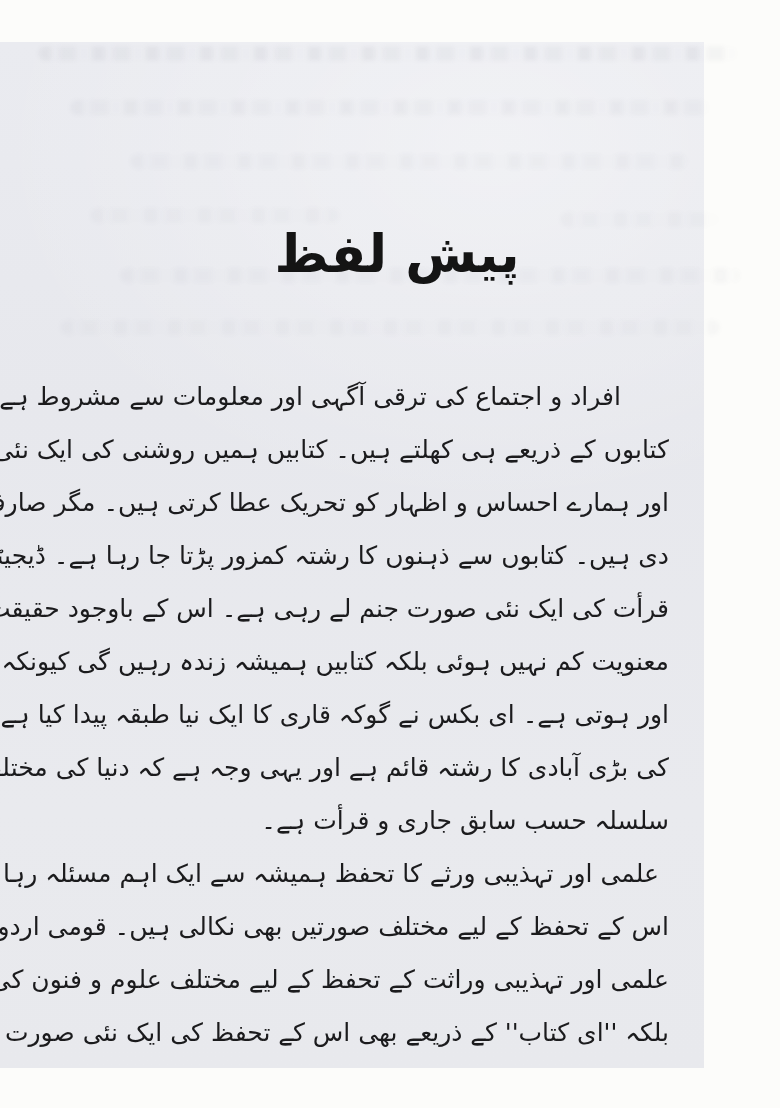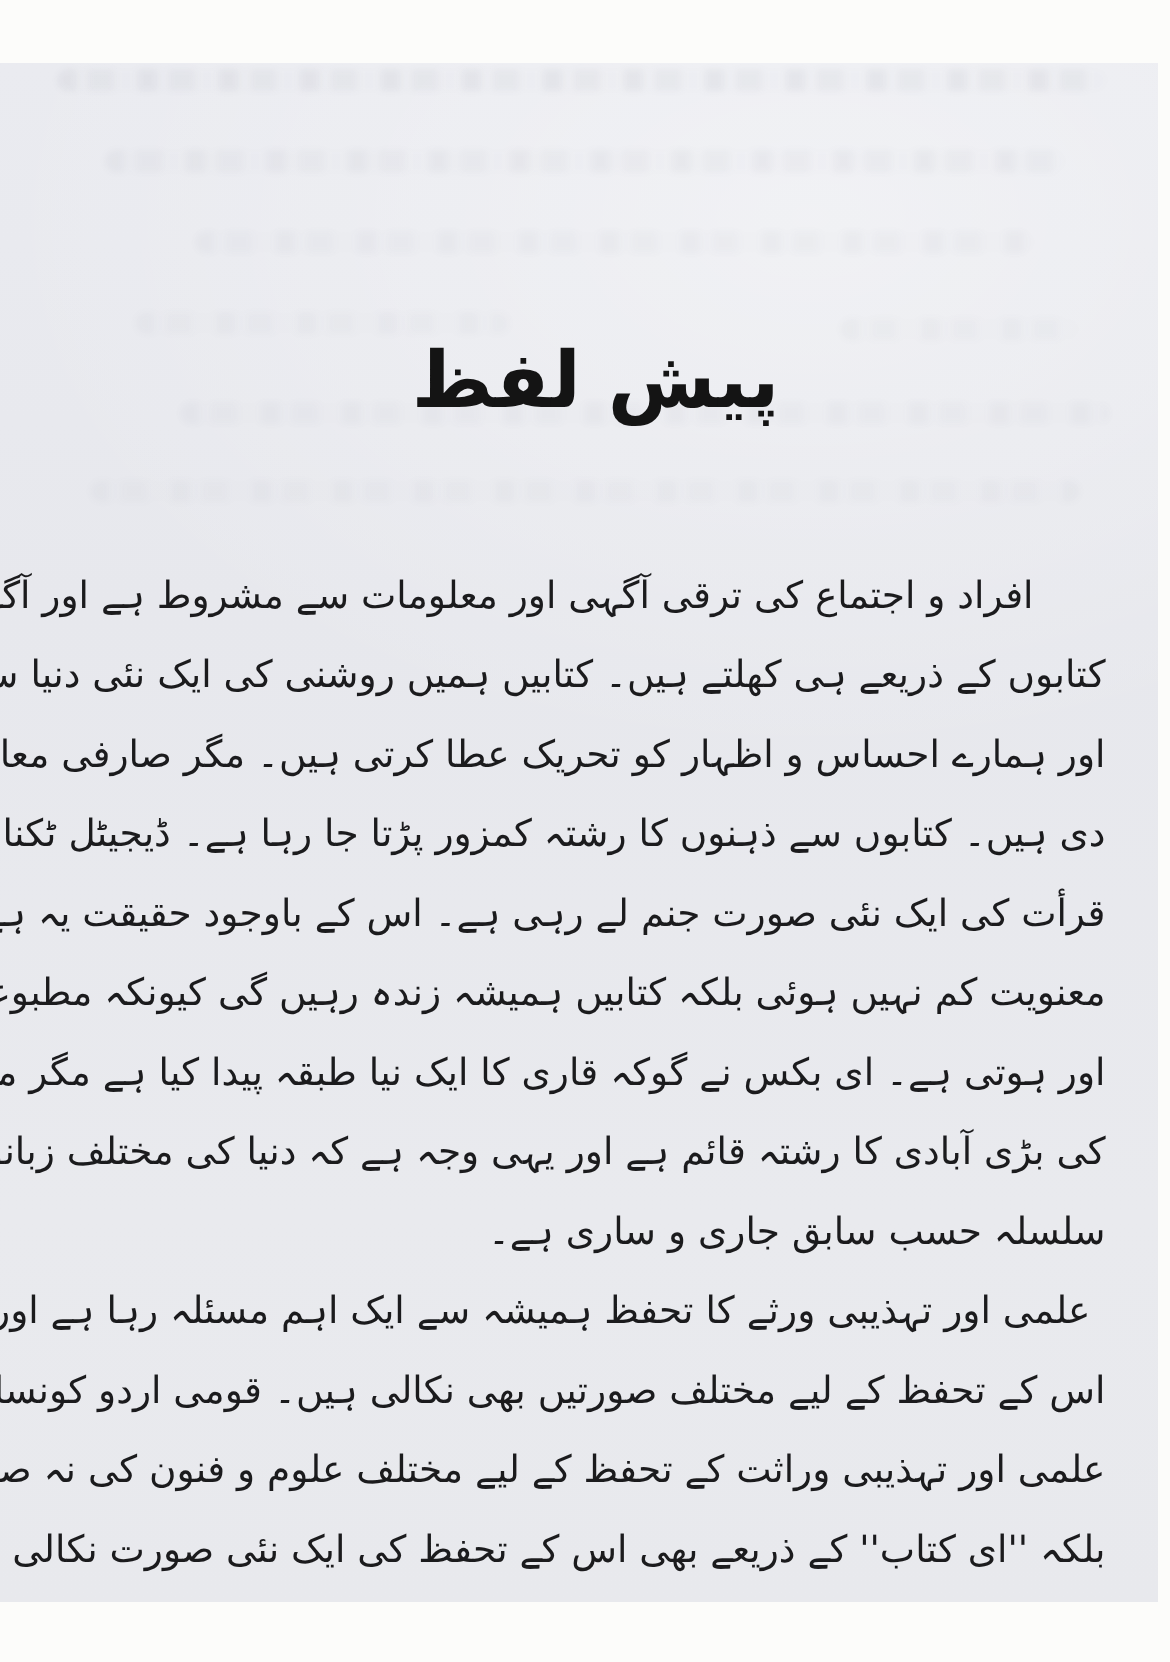--- a/index.html
+++ b/index.html
@@ -5,21 +5,21 @@
   html,body{margin:0;padding:0;}
   body{
     width:780px;height:1108px;
     background:#fcfcfa;
     font-family:"DejaVu Sans","Liberation Serif",sans-serif;
     position:relative;overflow:hidden;
   }
   .stage{position:absolute;inset:0;width:780px;height:1108px;}
   
   .page-scan{
-    position:absolute;left:0;top:42px;width:772px;height:1026px;
+    position:absolute;left:0;top:42px;width:704px;height:1026px;
     background:
       radial-gradient(120% 60% at 70% 10%, rgba(255,255,255,0.35), rgba(255,255,255,0) 60%),
       linear-gradient(180deg,#eaebf0 0%, #e7e8ed 35%, #e9eaee 75%, #e8e9ed 100%);
   }
   
   .ghost{
     position:absolute;height:15px;border-radius:8px;
     filter:blur(2px);opacity:.5;
     background:repeating-linear-gradient(90deg,
       rgba(96,100,120,.10) 0 13px,
@@ -78,21 +78,21 @@
     <div class="text-block">
 
       <p class="line indent">افراد و اجتماع کی ترقی آگہی اور معلومات سے مشروط ہے اور آگہی کے تمام دروازے</p>
       <p class="line">کتابوں کے ذریعے ہی کھلتے ہیں۔ کتابیں ہمیں روشنی کی ایک نئی دنیا سے روشناس کراتی ہیں</p>
       <p class="line">اور ہمارے احساس و اظہار کو تحریک عطا کرتی ہیں۔ مگر صارفی معاشرت نے ہماری ترجیحات بدل</p>
       <p class="line">دی ہیں۔ کتابوں سے ذہنوں کا رشتہ کمزور پڑتا جا رہا ہے۔ ڈیجیٹل ٹکنالوجی کی وجہ سے متبادل</p>
       <p class="line">قرأت کی ایک نئی صورت جنم لے رہی ہے۔ اس کے باوجود حقیقت یہ ہے کہ مطبوعہ کتابوں کی</p>
       <p class="line">معنویت کم نہیں ہوئی بلکہ کتابیں ہمیشہ زندہ رہیں گی کیونکہ مطبوعہ کتابوں کے لمس کی لذت ہی کچھ</p>
       <p class="line">اور ہوتی ہے۔ ای بکس نے گوکہ قاری کا ایک نیا طبقہ پیدا کیا ہے مگر مطبوعہ کتابوں سے آج بھی دنیا</p>
       <p class="line">کی بڑی آبادی کا رشتہ قائم ہے اور یہی وجہ ہے کہ دنیا کی مختلف زبانوں میں کتابوں کی اشاعت کا</p>
-      <p class="line short">سلسلہ حسب سابق جاری و ساری ہے۔</p>
+      <p class="line short">سلسلہ حسب سابق جاری و قرأت ہے۔</p>
 
       <p class="line indent-sm">علمی اور تہذیبی ورثے کا تحفظ ہمیشہ سے ایک اہم مسئلہ رہا ہے اور ہمارے ارباب نظر نے</p>
       <p class="line">اس کے تحفظ کے لیے مختلف صورتیں بھی نکالی ہیں۔ قومی اردو کونسل بھی ایک ایسا ادارہ ہے جس نے</p>
       <p class="line">علمی اور تہذیبی وراثت کے تحفظ کے لیے مختلف علوم و فنون کی نہ صرف کتابیں شائع کی ہیں</p>
       <p class="line">بلکہ ''ای کتاب'' کے ذریعے بھی اس کے تحفظ کی ایک نئی صورت نکالی ہے۔ قومی اردو کونسل نے</p>
     </div>
 
   </div>
 </div>
 

